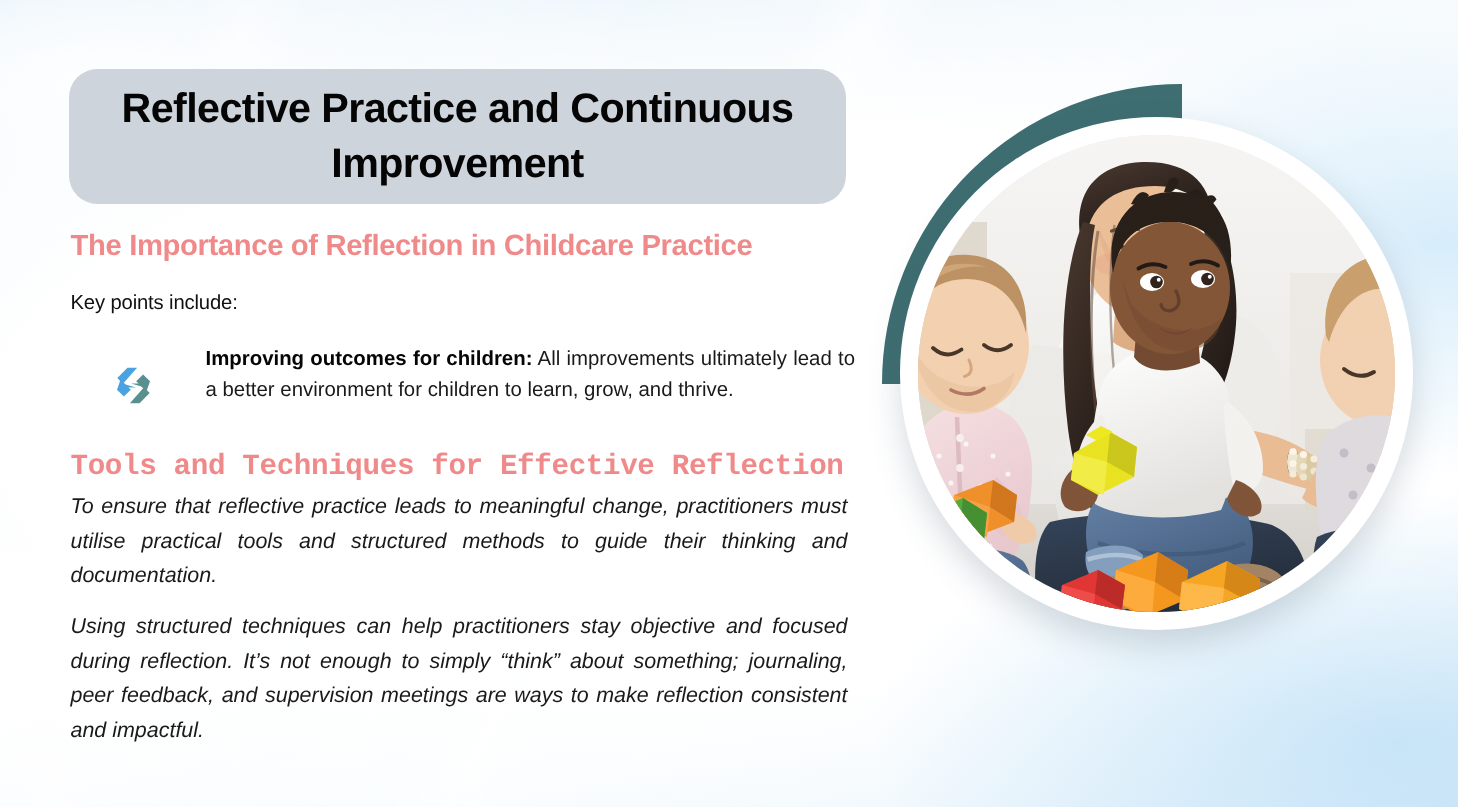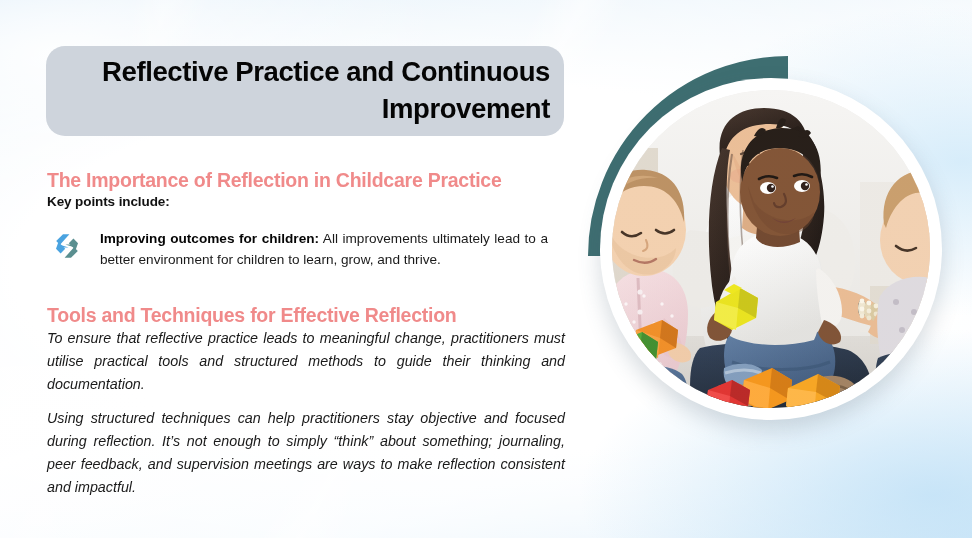--- a/index.html
+++ b/index.html
@@ -72,57 +72,56 @@
     border-radius: 19px;
     display: flex;
     align-items: center;
     justify-content: center;
   }
   .title-text {
     font-size: 27.5px;
     font-weight: 700;
     line-height: 1.33;
     color: #050505;
-    text-align: right;
+    text-align: center;
     letter-spacing: -0.4px;
     padding: 0 14px;
   }
 
   .heading {
     position: absolute;
     left: 1px;
     font-size: 19.5px;
     font-weight: 700;
     color: #f08a8a;
     letter-spacing: -0.25px;
     white-space: nowrap;
-    margin-top: 16px;
   }
   .heading-1 { top: 153px; }
-  .heading-2 { top: 288px; }
+  .heading-2 { top: 300px; font-family: Liberation Mono, monospace; }
 
   .subhead {
     position: absolute;
     left: 1px;
     top: 194px;
     font-size: 13.5px;
-    font-weight: 700;
+    font-weight: 400;
     color: #111111;
     letter-spacing: -0.1px;
   }
 
   
   .bullet-row {
     position: absolute;
-    left: 8px;
+    left: 30px;
     top: 228px;
     width: 494px;
     display: flex;
-    align-items: flex-start;
-    gap: 0;
+    align-items: flex-end;
+    gap: 15px;
   }
   .bullet-icon {
     flex: 0 0 26px;
     width: 26px;
     height: 26px;
     margin-top: 5px;
     display: block;
   }
   .bullet-text {
     flex: 1 1 auto;

